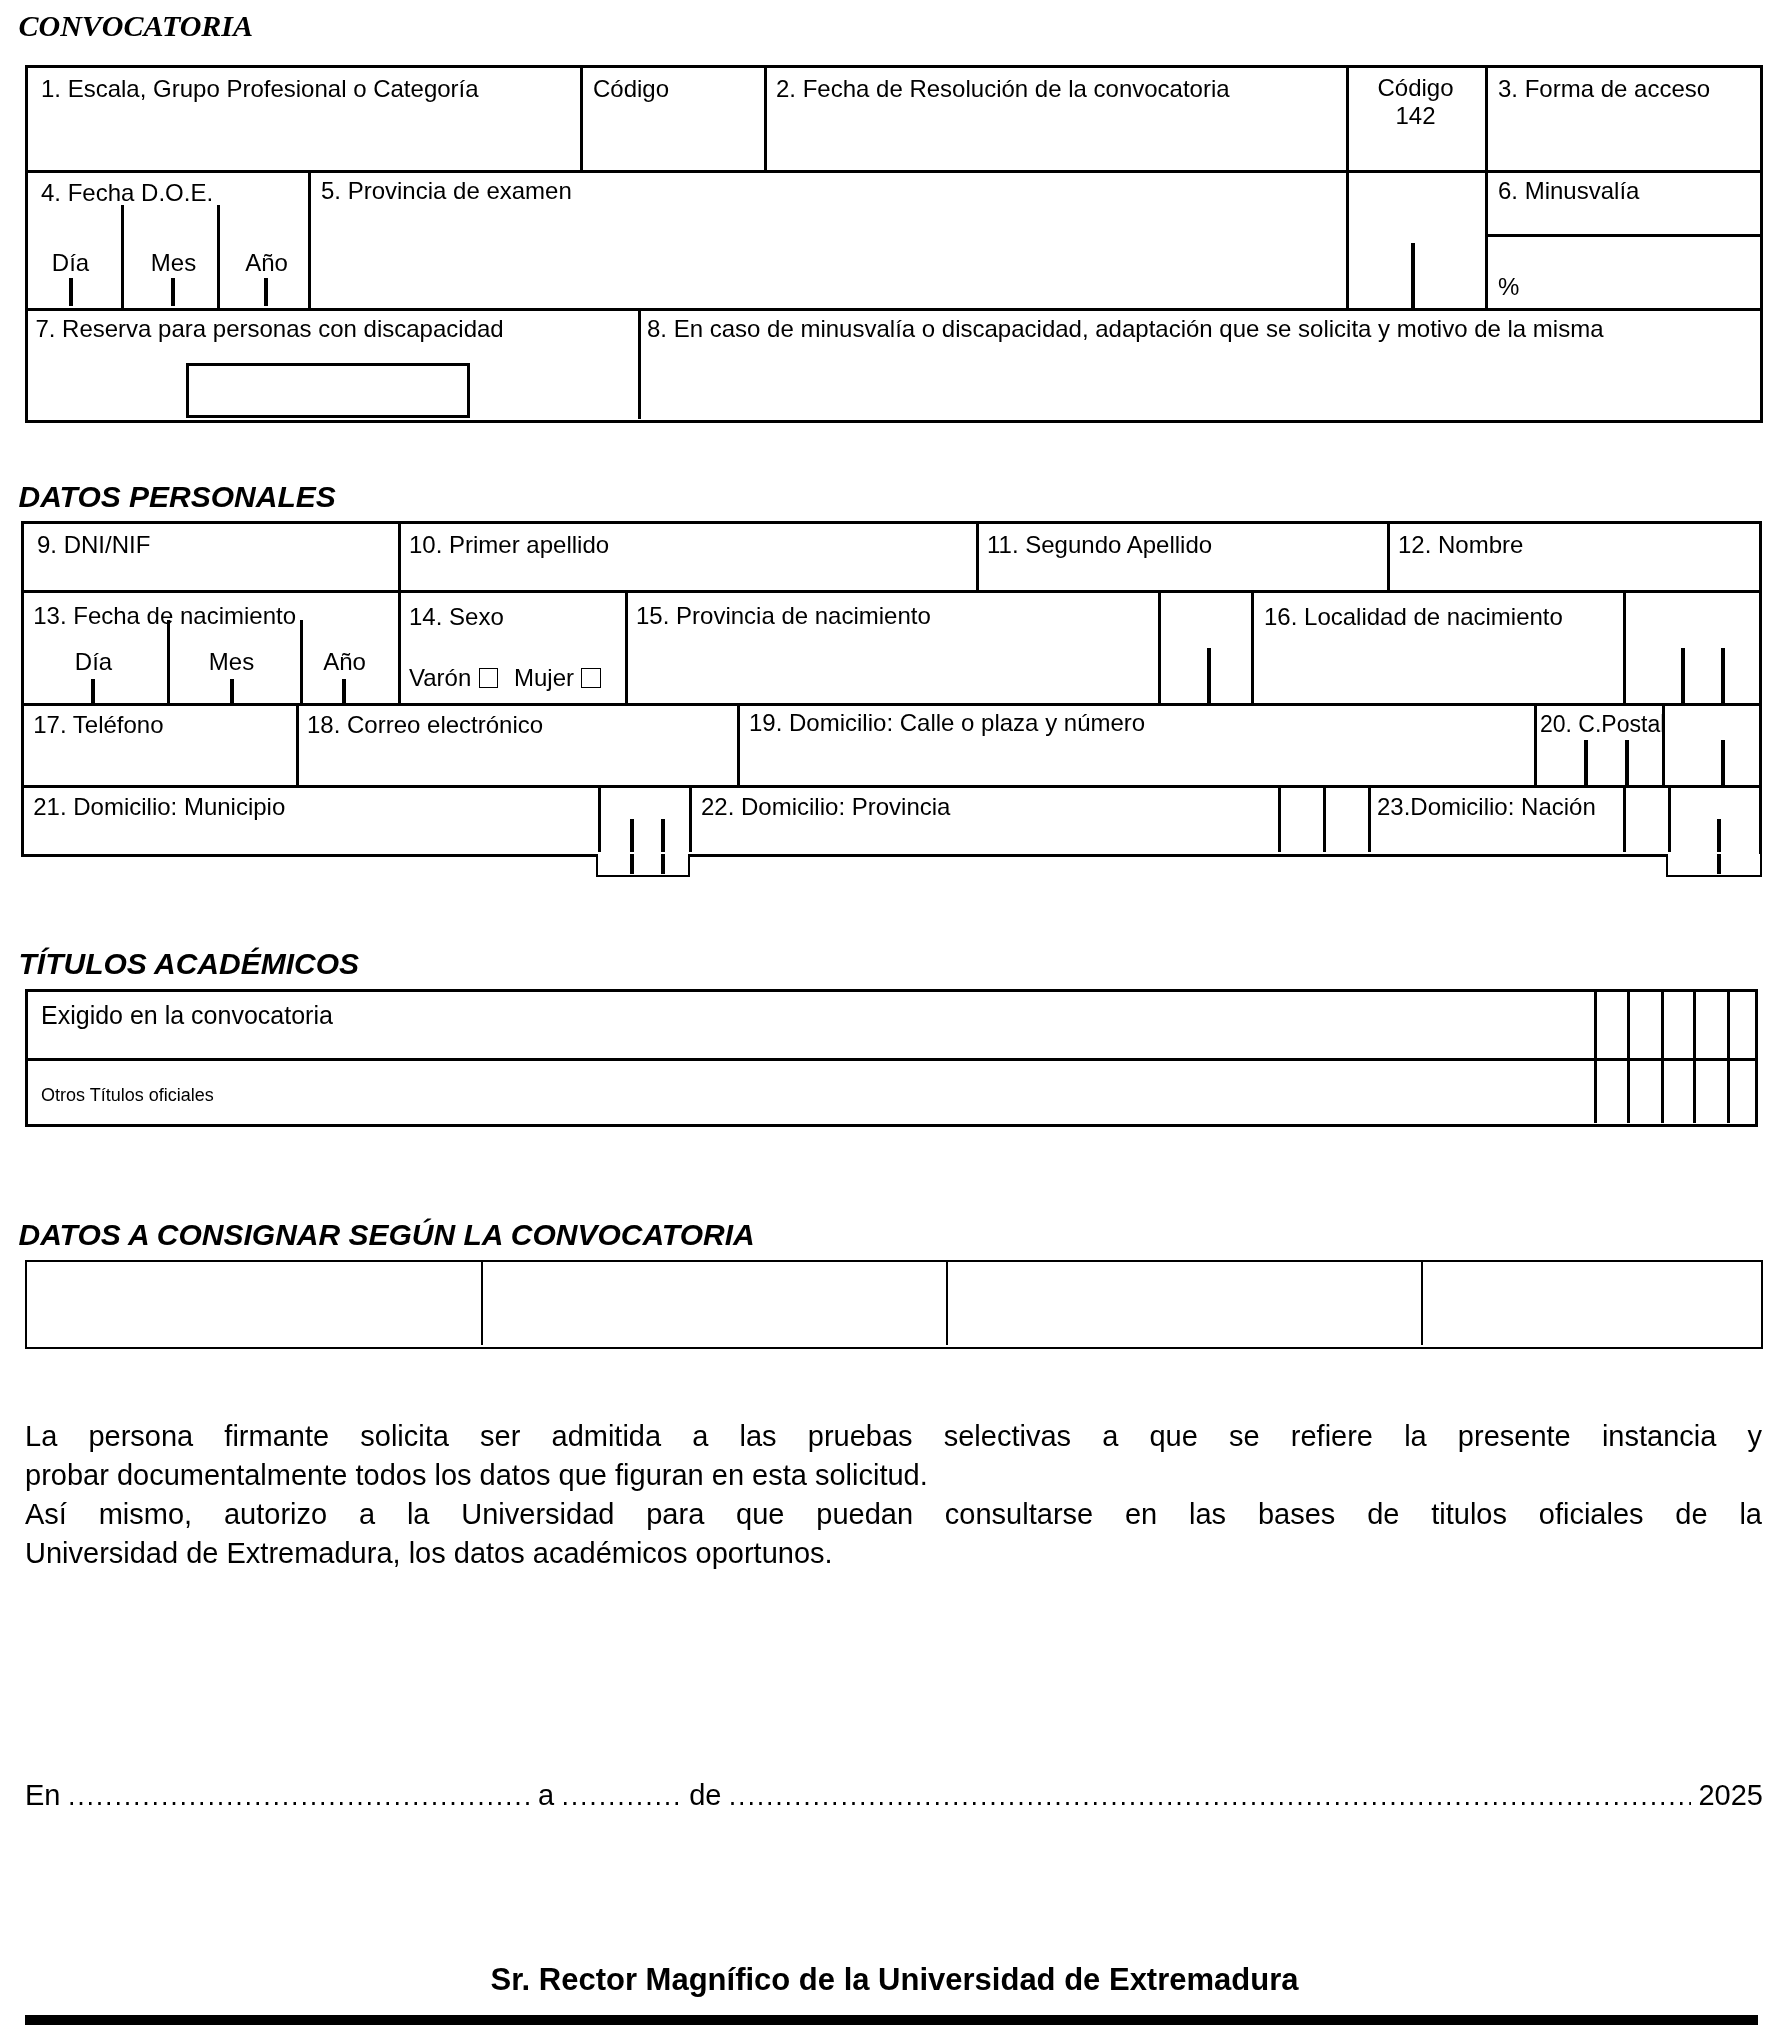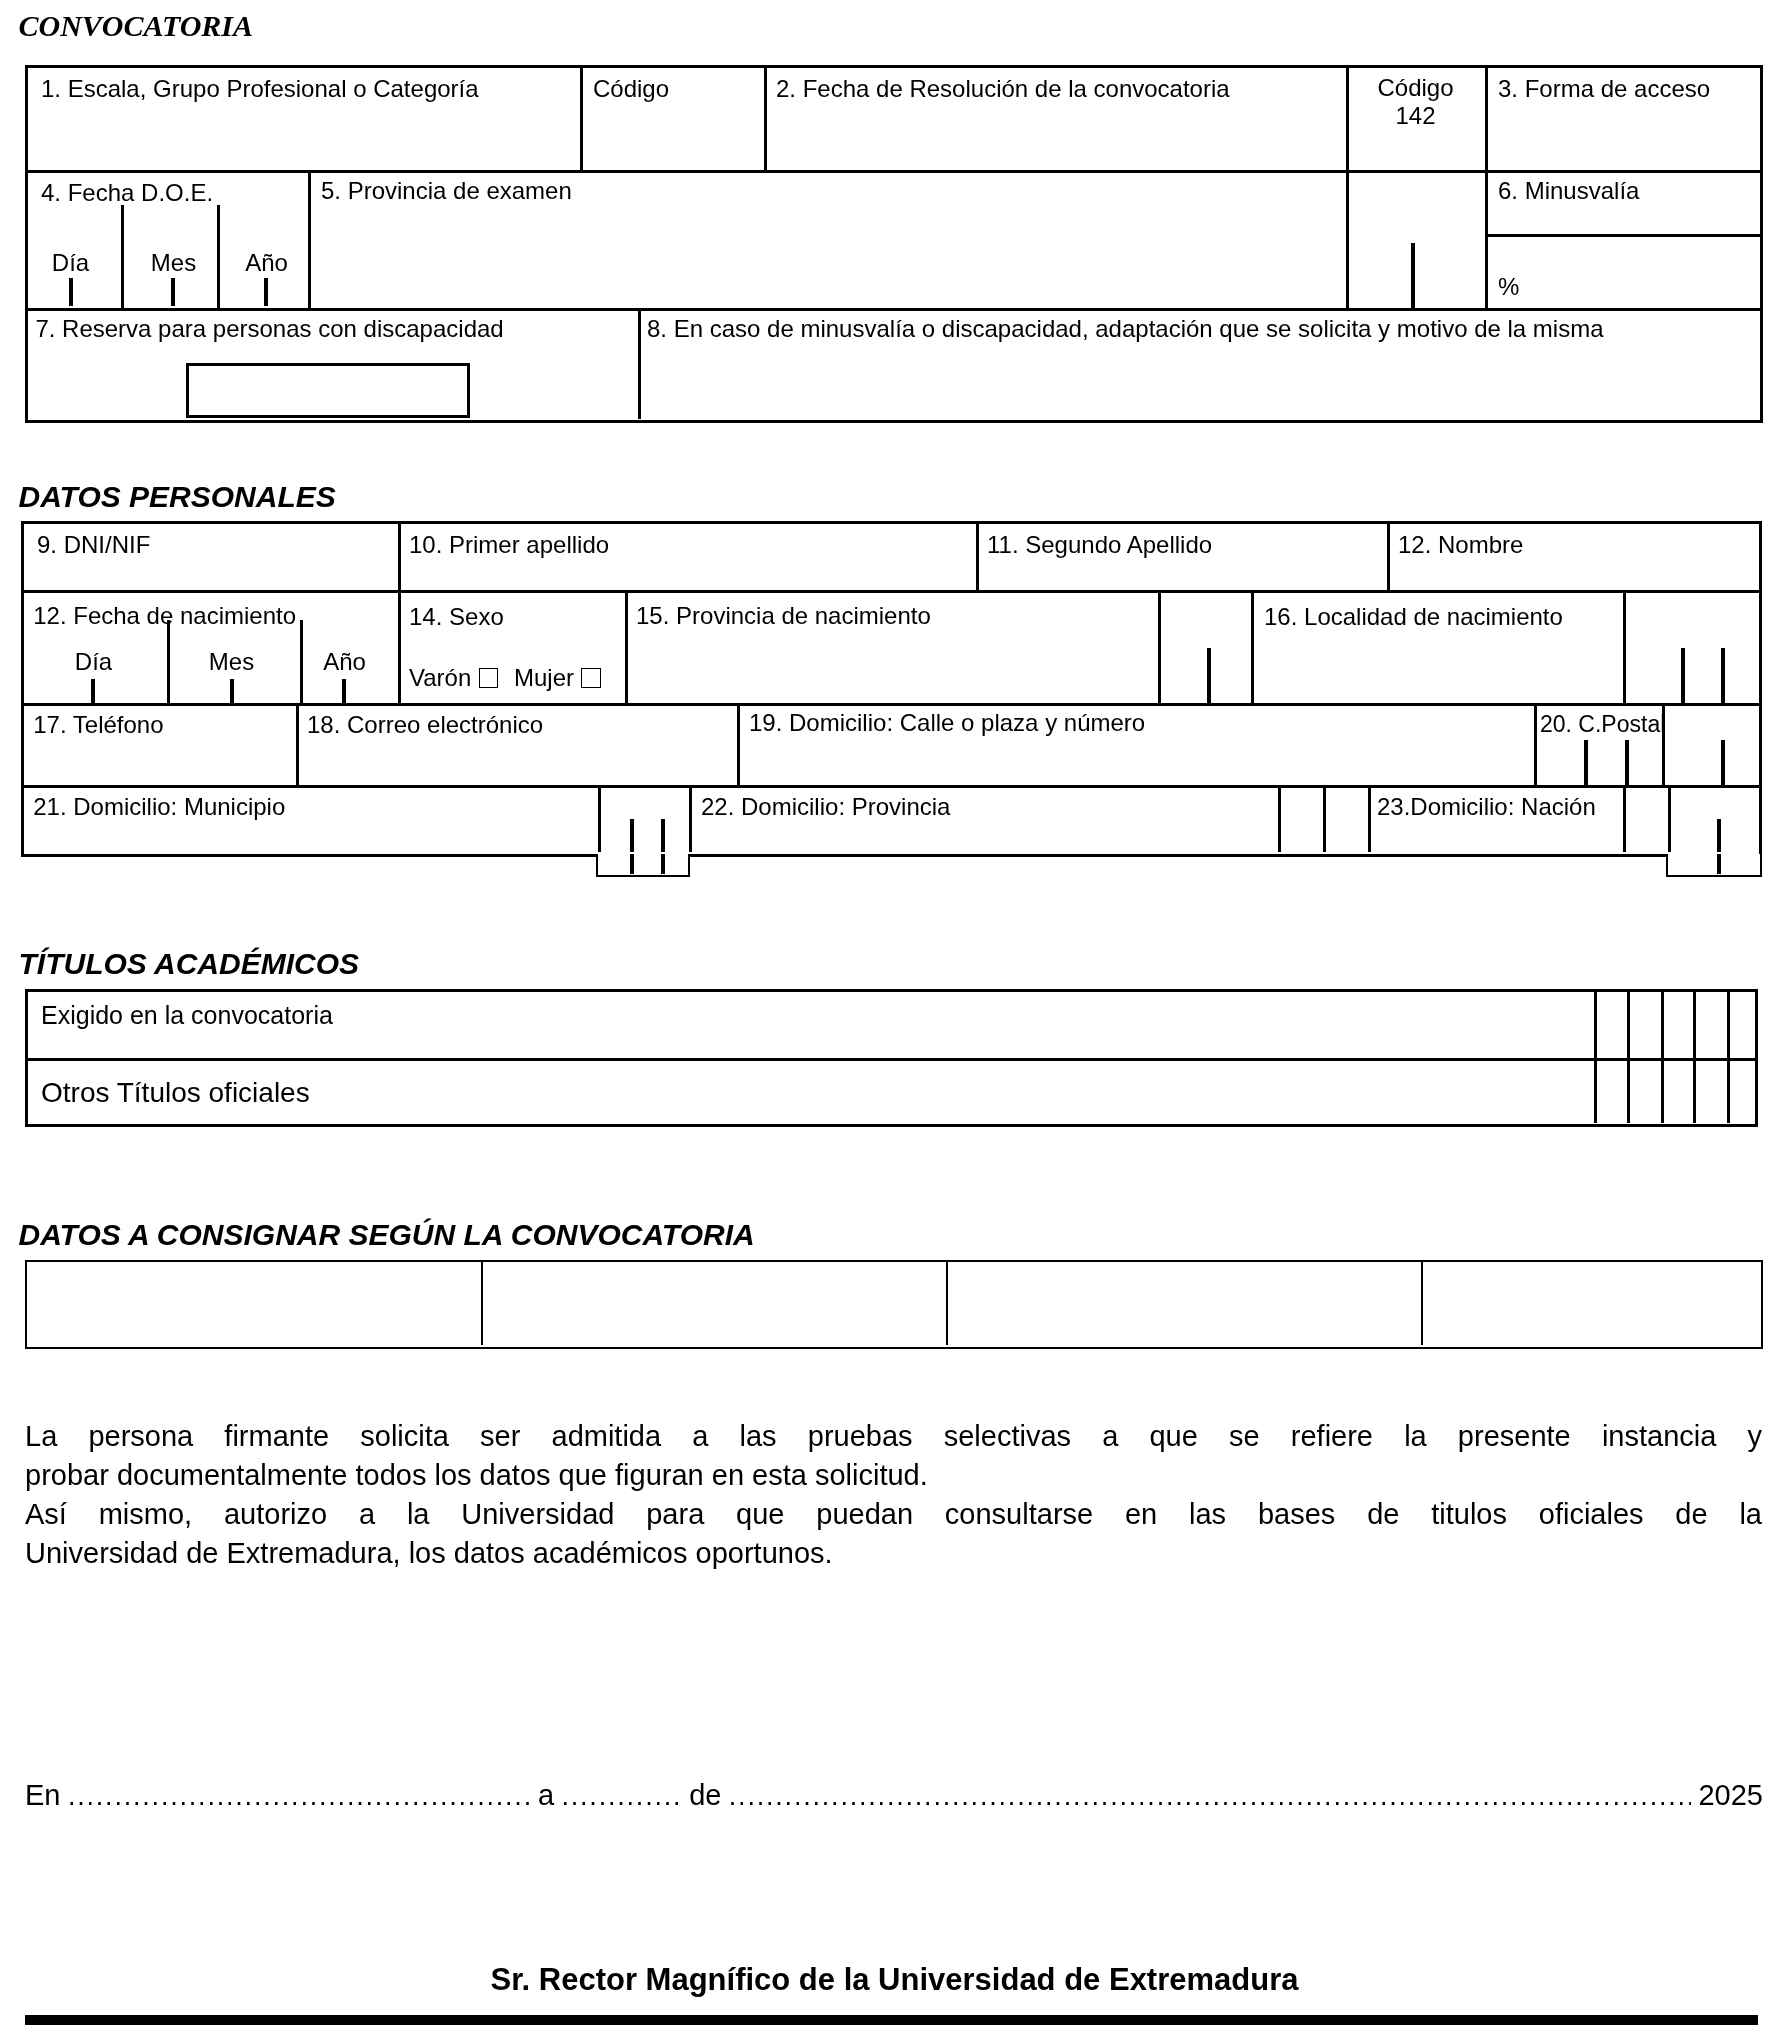--- a/index.html
+++ b/index.html
@@ -126,21 +126,21 @@
   <div class="vl" style="left:1599px;top:261px;height:67px;"></div>
   <div class="vl" style="left:1644px;top:261px;height:67px;"></div>
   <div class="tick" style="left:606px;top:295px;height:33px;"></div>
   <div class="tick" style="left:637px;top:295px;height:33px;"></div>
   <div class="tick" style="left:1693px;top:295px;height:33px;"></div>
 
   <div class="lbl" style="left:13px;top:7.4px;">9. DNI/NIF</div>
   <div class="lbl" style="left:385px;top:7.4px;">10. Primer apellido</div>
   <div class="lbl" style="left:963px;top:7.4px;">11. Segundo Apellido</div>
   <div class="lbl" style="left:1374px;top:7.4px;">12. Nombre</div>
-  <div class="lbl" style="left:9.2px;top:78px;">12. Fecha de nacimiento</div>
+  <div class="lbl" style="left:9.2px;top:78px;">13. Fecha de nacimiento</div>
   <div class="lbl lbl-c" style="left:37px;top:124px;width:65px;">Día</div>
   <div class="lbl lbl-c" style="left:175px;top:124px;width:65px;">Mes</div>
   <div class="lbl lbl-c" style="left:288px;top:124px;width:65px;">Año</div>
   <div class="lbl" style="left:385px;top:79px;">14. Sexo</div>
   <div class="sexo-line" style="left:385px;top:140px;">
     <span>Varón</span><span class="cb"></span>
     <span style="margin-left:9.2px;text-align:center;">Mujer</span><span class="cb"></span>
   </div>
   <div class="lbl" style="left:612px;top:78px;">15. Provincia de nacimiento</div>
   <div class="lbl" style="left:1240px;top:79px;">16. Localidad de nacimiento</div>
@@ -181,21 +181,21 @@
 <div class="title" style="left:18.5px;top:947px;">TÍTULOS ACADÉMICOS</div>
 
 <div class="tbl" style="left:25px;top:989px;width:1733px;height:138px;">
   <div class="hl" style="top:66px;left:0;width:100%;"></div>
   <div class="vl" style="left:1566px;top:0;height:131px;"></div>
   <div class="vl" style="left:1599px;top:0;height:131px;"></div>
   <div class="vl" style="left:1633px;top:0;height:131px;"></div>
   <div class="vl" style="left:1665px;top:0;height:131px;"></div>
   <div class="vl" style="left:1699px;top:0;height:131px;"></div>
   <div class="lbl" style="left:13px;top:9.2px;font-size:25px;">Exigido en la convocatoria</div>
-  <div class="lbl" style="left:13px;top:84px;font-size:28px;">Otros Títulos oficiales</div>
+  <div class="lbl" style="left:13px;top:93px;font-size:18px;">Otros Títulos oficiales</div>
   <div class="fill" style="left:369px;top:1.8px;width:1191px;height:61px;"></div>
   <div class="fill" style="left:314px;top:70px;width:1246px;height:59px;"></div>
 </div>
 
 <div class="title" style="left:18.5px;top:1218px;">DATOS A CONSIGNAR SEGÚN LA CONVOCATORIA</div>
 
 <div class="tbl" style="left:25px;top:1260px;width:1738px;height:89px;border-width:2.8px;">
   <div class="vl" style="left:454px;top:0;height:83px;width:1.8px;"></div>
   <div class="vl" style="left:919px;top:0;height:83px;width:1.8px;"></div>
   <div class="vl" style="left:1394px;top:0;height:83px;width:1.8px;"></div>

